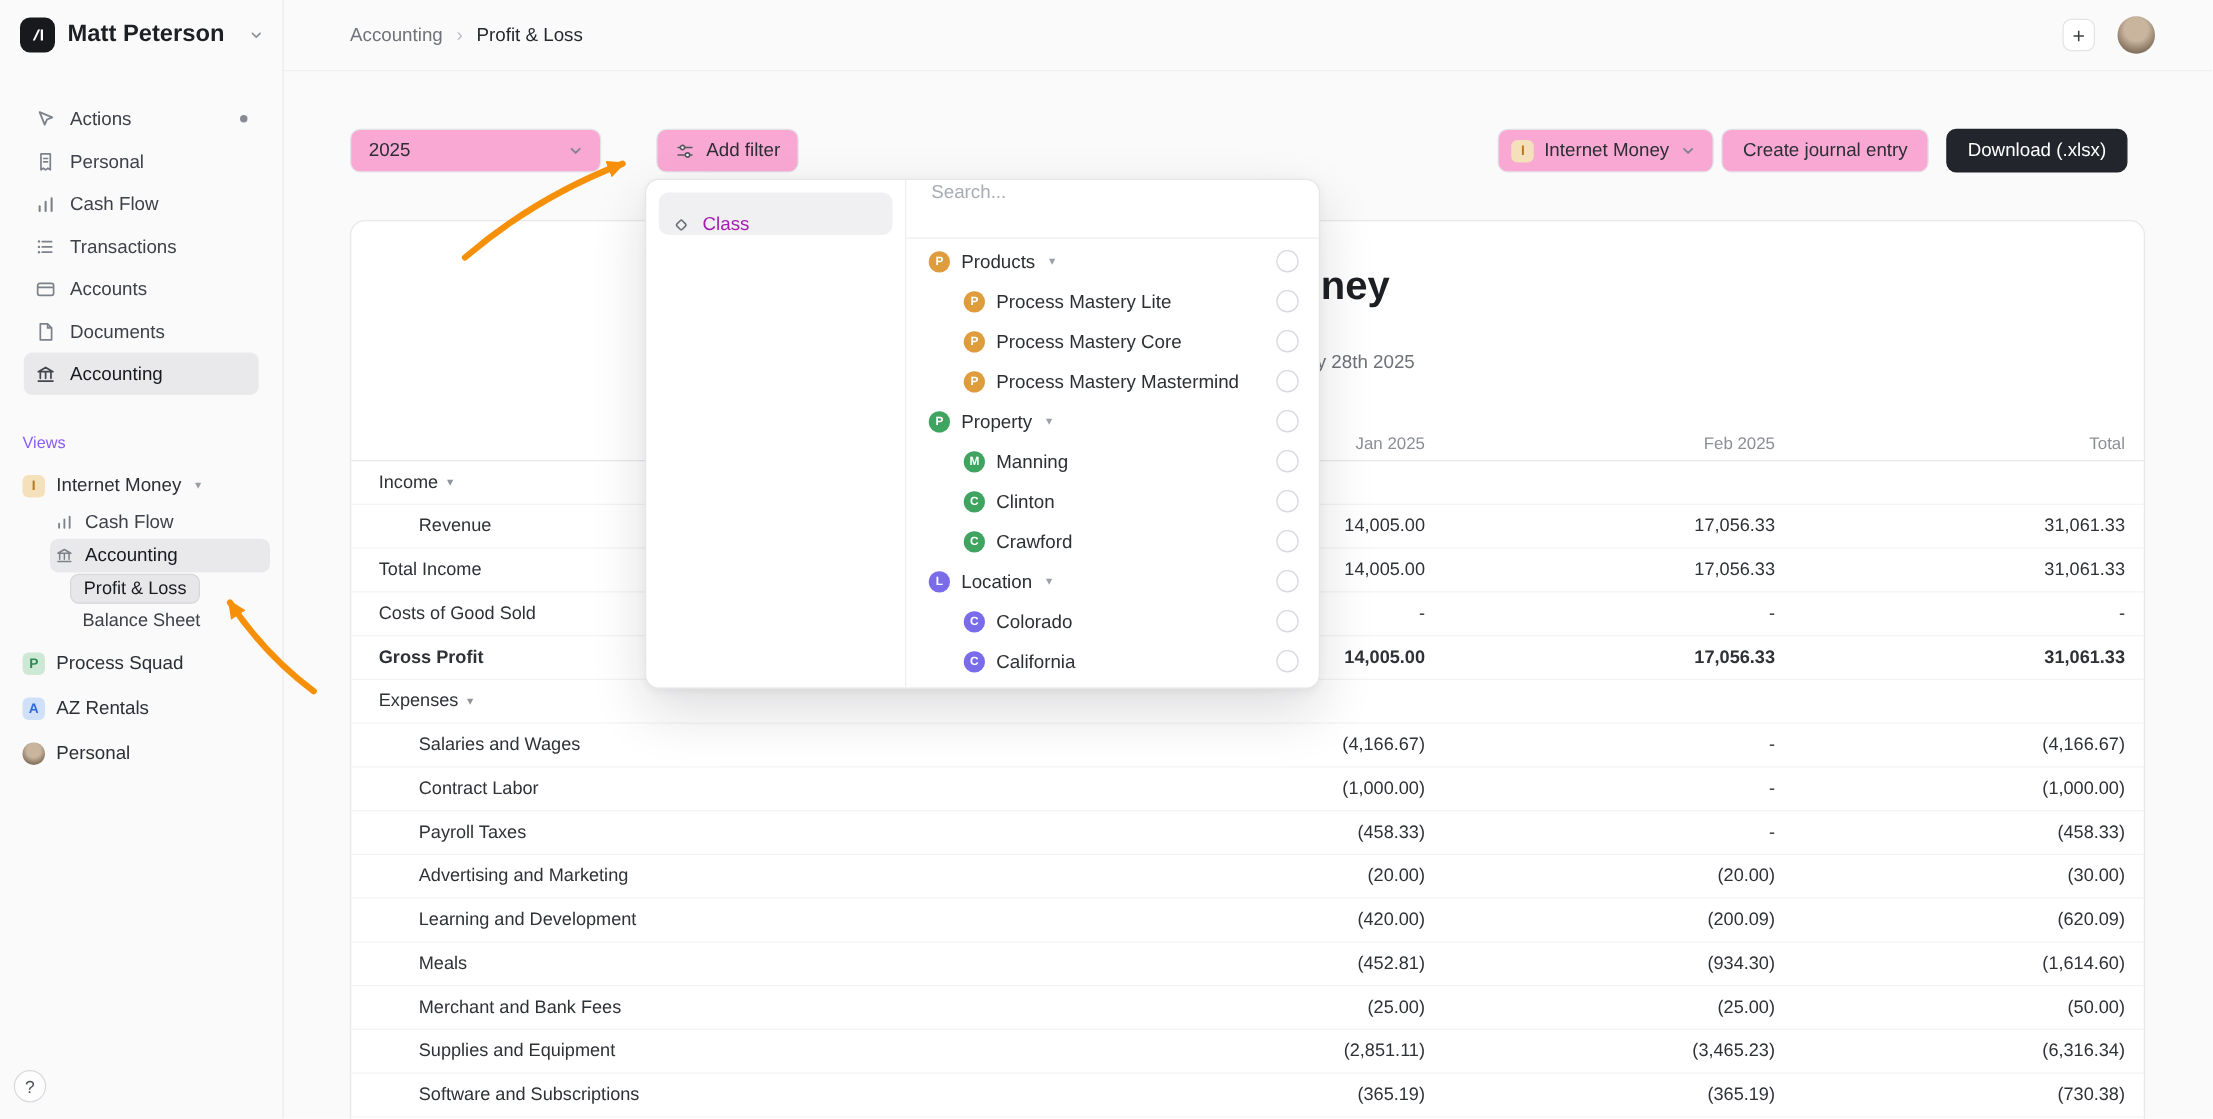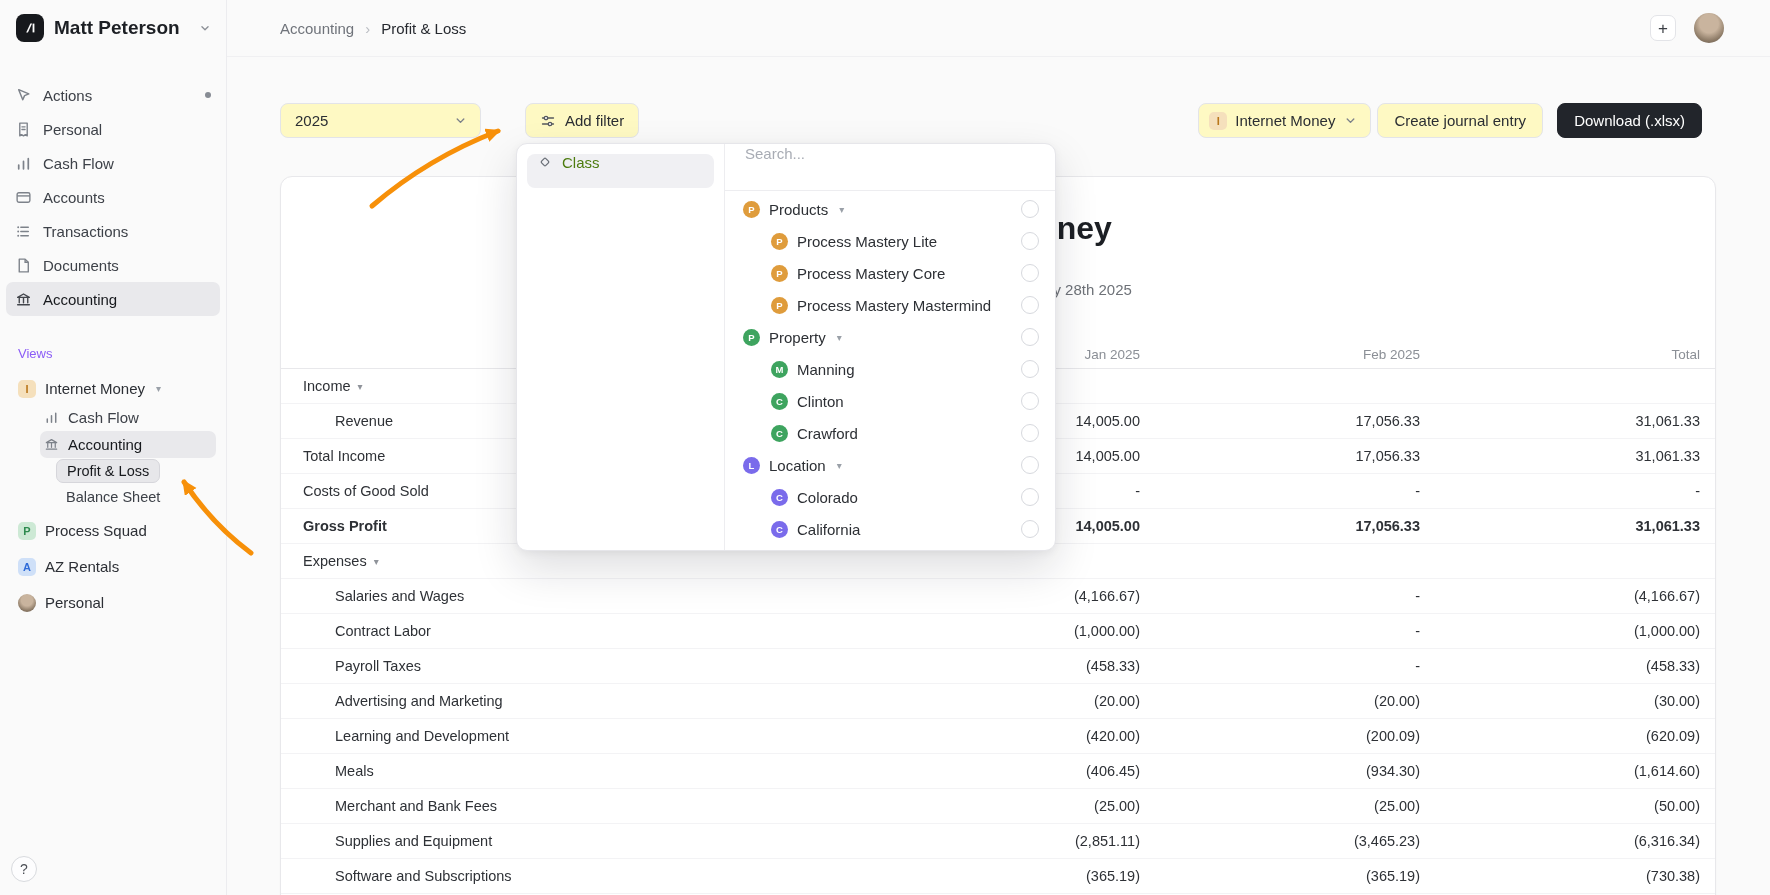--- a/index.html
+++ b/index.html
@@ -6,21 +6,21 @@
   body{width:1770px;height:895px;overflow:hidden;position:relative;background:#fafafa;
        font-family:"Liberation Sans","DejaVu Sans",sans-serif;color:#23262b}
   svg{display:block}
   
   .sidebar{position:absolute;left:0;top:0;width:226px;height:895px;border-right:1px solid #ececef;background:#fafafa;z-index:10}
   .side-head{height:56px;display:flex;align-items:center;gap:10px;padding:0 14px 0 16px}
   .logo{width:28px;height:28px;border-radius:8px;background:#17191d;display:flex;align-items:center;justify-content:center;flex:none}
   .logo svg{width:16px;height:16px}
   .uname{font-size:19px;font-weight:700;color:#1c1f24;flex:1;white-space:nowrap}
   .head-chev{width:14px;height:14px;color:#8b8f96}
-  .side-nav{padding:22px 6px 0}
+  .side-nav{padding:22px 19px 0}
   .nav-item{height:34px;display:flex;align-items:center;gap:11px;padding:0 9px;border-radius:7px;font-size:15px;color:#3d4148;cursor:pointer}
   .nav-item.active{background:#e9e9ec;color:#17191d;font-weight:500}
   .nicon{width:17px;height:17px;color:#7d828a;flex:none}
   .nav-item.active .nicon{color:#43464c}
   .ndot{width:6px;height:6px;border-radius:50%;background:#878c94;margin-left:auto}
   .views-label{margin:30px 0 0 18px;font-size:13px;color:#8b5cf6}
   .views{padding:12px 10px 0}
   .vrow{display:flex;align-items:center;gap:9px;border-radius:7px;cursor:pointer;font-size:15px;color:#2c2f35}
   .vrow.lvl0{height:31px;padding:0 8px}
   .views > .vrow.lvl0:not(:first-child){margin-top:5px}
@@ -36,21 +36,21 @@
   .help{position:absolute;left:11px;top:856px;width:26px;height:26px;border-radius:50%;border:1px solid #d8dade;background:#fdfdfe;color:#4c5057;font-size:14px;display:flex;align-items:center;justify-content:center;cursor:pointer}
   
   .main{margin-left:226px;position:relative}
   .topbar{height:56px;display:flex;align-items:center;padding:0 46px 0 54px;border-bottom:1px solid #f0f0f2}
   .crumb{font-size:15px;color:#6f737a;cursor:pointer}
   .crumb.current{color:#26292f;font-weight:500;cursor:default}
   .crumb-sep{margin:0 11px;color:#b9bcc2;font-size:15px}
   .plus-btn{margin-left:auto;width:26px;height:26px;border-radius:7px;border:1px solid #e3e4e8;background:#fff;color:#3a3e44;font-size:17px;line-height:1;display:flex;align-items:center;justify-content:center;cursor:pointer;padding:0}
   .avatar{width:30px;height:30px;border-radius:50%;margin-left:18px;background:radial-gradient(circle at 50% 35%,#c9b49e 0 38%,#8c7a66 70%,#60544a);cursor:pointer}
   .toolbar{display:flex;align-items:center;margin:46px 68px 0 54px}
-  .ctl{height:35px;border:1px solid #e3e4e8;background:#fef9c3;border-radius:8px;display:flex;align-items:center;font-size:15px;color:#2b2e33;cursor:pointer;box-sizing:border-box}
+  .ctl{height:35px;border:1px solid #e3e4e8;background:#f9a8d4;border-radius:8px;display:flex;align-items:center;font-size:15px;color:#2b2e33;cursor:pointer;box-sizing:border-box}
   .select{width:201px;justify-content:space-between;padding:0 12px 0 14px}
   .chev16{width:15px;height:15px;color:#7d828a;flex:none}
   .add-filter{margin-left:44px;padding:0 14px;gap:9px}
   .ficon{width:16px;height:16px;color:#55585e;flex:none}
   .spacer{flex:1}
   .entity{padding:0 12px 0 10px;gap:8px}
   .ebadge{width:18px;height:18px;border-radius:5px;display:flex;align-items:center;justify-content:center;font-size:11px;font-weight:700;flex:none}
   .create{margin-left:6px;padding:0 16px}
   .download{margin-left:14px;padding:0 16px;background:#22252b;border-color:#22252b;color:#fff}
   
@@ -63,21 +63,21 @@
   .lbl{padding-left:22px;display:flex;align-items:center}
   .r-row.item .lbl{padding-left:54px}
   .r-row.section{font-weight:500}
   .r-row.bold{font-weight:700}
   .scaret{margin-left:7px;font-size:10px;color:#8f939a}
   .num{text-align:right}
   
   .popover{position:absolute;left:516px;top:143px;width:540px;height:408px;background:#fff;border:1px solid #e6e6ea;border-radius:11px;
            box-shadow:0 18px 44px rgba(20,20,35,.14),0 2px 8px rgba(0,0,0,.05);display:flex;z-index:40;overflow:hidden;box-sizing:border-box}
   .pop-left{width:208px;border-right:1px solid #ededf0;padding:10px;box-sizing:border-box;flex:none}
-  .cat{height:34px;border-radius:8px;background:#f0f0f3;display:flex;align-items:flex-start;gap:9px;padding:0 10px;font-size:15px;color:#4d7c0f;cursor:pointer}
+  .cat{height:34px;border-radius:8px;background:#f0f0f3;display:flex;align-items:flex-end;gap:9px;padding:0 10px;font-size:15px;color:#a21caf;cursor:pointer}
   .cicon{width:16px;height:16px;color:#6b7078;flex:none}
   .pop-right{flex:1;display:flex;flex-direction:column;min-width:0}
   .searchrow{height:46px;flex:none;border-bottom:1px solid #ededf0;display:flex;align-items:flex-start;padding:0 18px}
   .searchrow input{border:0;outline:0;background:transparent;font-size:15px;font-family:inherit;color:#26292f;width:100%}
   .searchrow input::placeholder{color:#a8acb4}
   .opt-list{padding-top:2px}
   .opt{height:32px;display:flex;align-items:center;gap:9px;padding:0 16px 0 18px;cursor:pointer}
   .opt.child{padding-left:46px}
   .obadge{width:17px;height:17px;border-radius:50%;display:flex;align-items:center;justify-content:center;color:#fff;font-size:9.5px;font-weight:700;flex:none}
   .olabel{font-size:15px;color:#2c2f34;white-space:nowrap}
@@ -126,36 +126,36 @@
         <span class="nicon">
           <svg viewBox="0 0 16 16">
             <path d="M3.5 13V9.5M8 13V6M12.5 13V3.5" stroke="currentColor" stroke-width="1.6" stroke-linecap="round" fill="none"></path>
           </svg>
         </span>
         <span>Cash Flow</span>
       </div>
       <div class="nav-item">
         <span class="nicon">
           <svg viewBox="0 0 16 16">
-            <rect x="2" y="3.5" width="12" height="9" rx="1.6" fill="none" stroke="currentColor" stroke-width="1.3"></rect>
-            <path d="M2 6.5h12" stroke="currentColor" stroke-width="1.3"></path>
-          </svg>
-        </span>
-        <span>Accounts</span>
-      </div>
-      <div class="nav-item">
-        <span class="nicon">
-          <svg viewBox="0 0 16 16">
             <path d="M5.5 4h7M5.5 8h7M5.5 12h7" stroke="currentColor" stroke-width="1.4" stroke-linecap="round" fill="none"></path>
             <circle cx="3" cy="4" r=".9" fill="currentColor"></circle>
             <circle cx="3" cy="8" r=".9" fill="currentColor"></circle>
             <circle cx="3" cy="12" r=".9" fill="currentColor"></circle>
           </svg>
         </span>
         <span>Transactions</span>
+      </div>
+      <div class="nav-item">
+        <span class="nicon">
+          <svg viewBox="0 0 16 16">
+            <rect x="2" y="3.5" width="12" height="9" rx="1.6" fill="none" stroke="currentColor" stroke-width="1.3"></rect>
+            <path d="M2 6.5h12" stroke="currentColor" stroke-width="1.3"></path>
+          </svg>
+        </span>
+        <span>Accounts</span>
       </div>
       <div class="nav-item">
         <span class="nicon">
           <svg viewBox="0 0 16 16">
             <path d="M4 2h5.5L12.5 5v9H4z" fill="none" stroke="currentColor" stroke-width="1.3" stroke-linejoin="round"></path>
             <path d="M9.5 2v3h3" fill="none" stroke="currentColor" stroke-width="1.3"></path>
           </svg>
         </span>
         <span>Documents</span>
       </div>
@@ -328,21 +328,21 @@
           <div class="num">(30.00)</div>
         </div>
         <div class="grid r-row item">
           <div class="lbl">Learning and Development</div>
           <div class="num">(420.00)</div>
           <div class="num">(200.09)</div>
           <div class="num">(620.09)</div>
         </div>
         <div class="grid r-row item">
           <div class="lbl">Meals</div>
-          <div class="num">(406.45)</div>
+          <div class="num">(452.81)</div>
           <div class="num">(934.30)</div>
           <div class="num">(1,614.60)</div>
         </div>
         <div class="grid r-row item">
           <div class="lbl">Merchant and Bank Fees</div>
           <div class="num">(25.00)</div>
           <div class="num">(25.00)</div>
           <div class="num">(50.00)</div>
         </div>
         <div class="grid r-row item">

